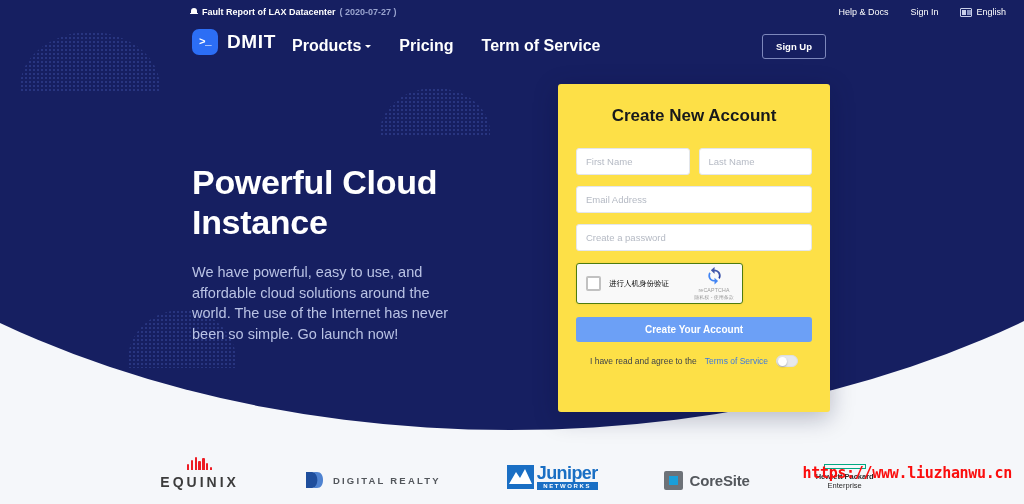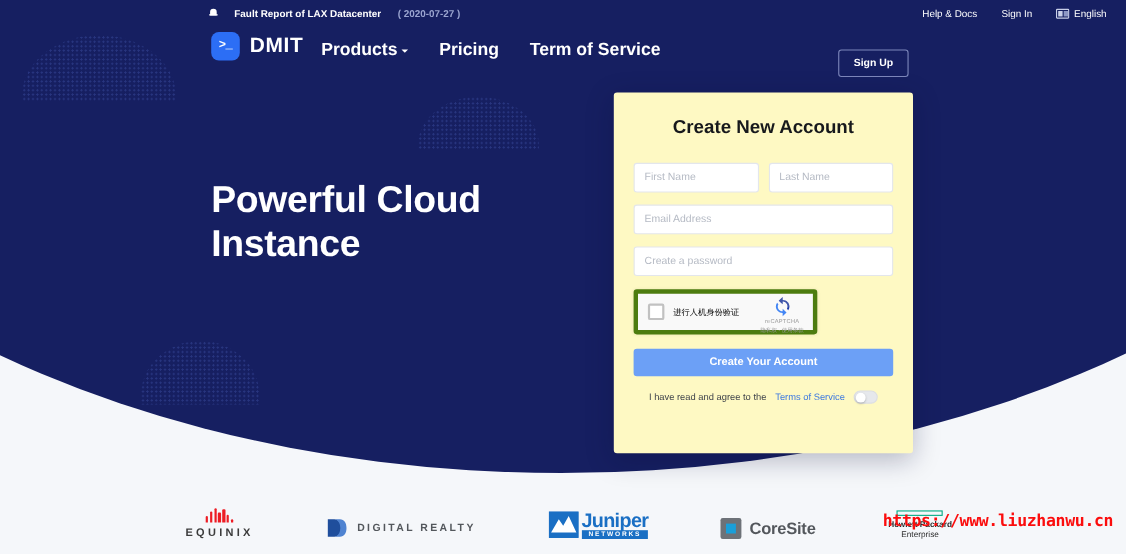--- a/index.html
+++ b/index.html
@@ -40,21 +40,21 @@
   .cloud.c3 { left:128px; top:310px; width:108px; height:58px;
     border-radius:54px 54px 0 0 / 50px 50px 0 0; }
 
   
   #topbar {
     position:absolute; z-index:5; left:0; top:0; width:1024px; height:24px;
     display:flex; align-items:center;
     font-size:9px; color:#ffffff;
   }
   #topbar .notice {
-    position:absolute; left:190px; display:flex; align-items:center; gap:15px;
+    position:absolute; left:190px; display:flex; align-items:center; gap:4px;
     font-weight:bold; white-space:nowrap;
   }
   #topbar .notice .date { font-weight:bold; color:#9aa4cf; }
   .bell { width:8px; height:9px; position:relative; display:inline-block; }
   .bell::before {
     content:""; position:absolute; left:1px; top:0px; width:6px; height:6px;
     background:#fff; border-radius:3px 3px 0 0;
   }
   .bell::after {
     content:""; position:absolute; left:0; top:5px; width:8px; height:1.5px;
@@ -98,60 +98,60 @@
     display:flex; align-items:center; gap:28px;
     font-size:16px; font-weight:bold; color:#fff;
   }
   #navlinks a { color:#fff; text-decoration:none; display:flex; align-items:center; gap:4px; }
   .caret {
     width:0; height:0; border-left:3px solid transparent;
     border-right:3px solid transparent; border-top:3.5px solid #fff;
     display:inline-block; margin-top:1px;
   }
   #signup-btn {
-    position:absolute; right:198px; top:17px;
+    position:absolute; right:198px; top:6px;
     padding:6px 13px; border:1px solid #7d87bb; border-radius:3px;
     color:#fff; font-size:9.5px; font-weight:bold; background:transparent;
     cursor:pointer;
   }
 
   
   #hero-copy { position:absolute; z-index:5; left:192px; top:162px; width:275px; }
   #hero-title {
     color:#fff; font-size:34px; line-height:40px; font-weight:bold;
     letter-spacing:-.3px;
   }
   #hero-sub {
     margin-top:20px; color:#b9c2e4; font-size:14.5px; line-height:20.5px;
   }
 
   
   #card {
     position:absolute; z-index:6; left:558px; top:84px;
-    width:272px; height:328px; background:#fef9c3; border-radius:3px;
+    width:272px; height:328px; background:#fde047; border-radius:3px;
     box-shadow:0 6px 24px rgba(10,16,54,.28);
     padding:22px 18px 16px 18px;
   }
   #card-title {
     text-align:center; font-size:17px; font-weight:bold; color:#17191c;
     margin-bottom:22px;
   }
   .field-row { display:flex; gap:9px; margin-bottom:11px; }
   .field {
     width:100%; height:27px; border:1px solid #e3e6ec; border-radius:3px;
     background:#fff; font-size:9.5px; color:#3b3f46;
     padding:0 9px; font-family:"Liberation Sans", sans-serif;
     outline:none;
   }
   .field::placeholder { color:#b5bac4; }
 
   
   #recaptcha {
     width:167px; height:41px; margin-top:12px;
-    background:#f9f9f9; border:4px solid #4d7c0f; border-radius:3px;
+    background:#f9f9f9; border:1px solid #4d7c0f; border-radius:3px;
     display:flex; align-items:center; position:relative;
     box-shadow:0 0 3px rgba(0,0,0,.07);
   }
   #recaptcha .cb {
     width:15px; height:15px; background:#fff; border:2px solid #c1c1c1;
     border-radius:2px; margin-left:9px; flex:none; cursor:pointer;
   }
   #recaptcha .cb-label {
     font-size:7.5px; color:#000; margin-left:8px; white-space:nowrap;
   }
@@ -190,21 +190,21 @@
   #partners {
     position:absolute; z-index:5; left:0; bottom:14px; width:1024px;
     display:flex; align-items:flex-end; justify-content:center; gap:66px;
     padding-left:10px;
   }
   .partner { display:flex; flex-direction:column; align-items:center; }
 
   .eqx-bars { display:flex; align-items:flex-end; gap:1.4px; height:13px; }
   .eqx-bars span { width:2.4px; background:#ed1c24; border-radius:1px 1px 0 0; display:block; }
   .eqx-name {
-    font-size:10px; letter-spacing:3px; color:#3c3c3c; margin-top:4px;
+    font-size:14px; letter-spacing:3px; color:#3c3c3c; margin-top:4px;
     font-weight:bold;
   }
 
   .dr-row { display:flex; align-items:center; gap:8px; }
   .dr-mark { width:20px; height:20px; position:relative; }
   .dr-name {
     font-size:9.5px; letter-spacing:2.2px; color:#53575c; font-weight:bold;
   }
 
   .jnpr-row { display:flex; align-items:flex-start; gap:3px; }
@@ -278,20 +278,21 @@
     <a href="#">Term of Service</a>
   </div>
   <button id="signup-btn">Sign Up</button>
 </div>
 
 <div id="hero-copy">
   <div id="hero-title">
     <div>Powerful Cloud</div>
     <div>Instance</div>
   </div>
+  <div id="hero-sub">We have powerful, easy to use, and affordable cloud solutions around the world. The use of the Internet has never been so simple. Go launch now!</div>
 </div>
 
 <div id="card">
   <div id="card-title">Create New Account</div>
 
   <div class="field-row">
     <input class="field" placeholder="First Name" style="">
     <input class="field" placeholder="Last Name" style="">
   </div>
 

